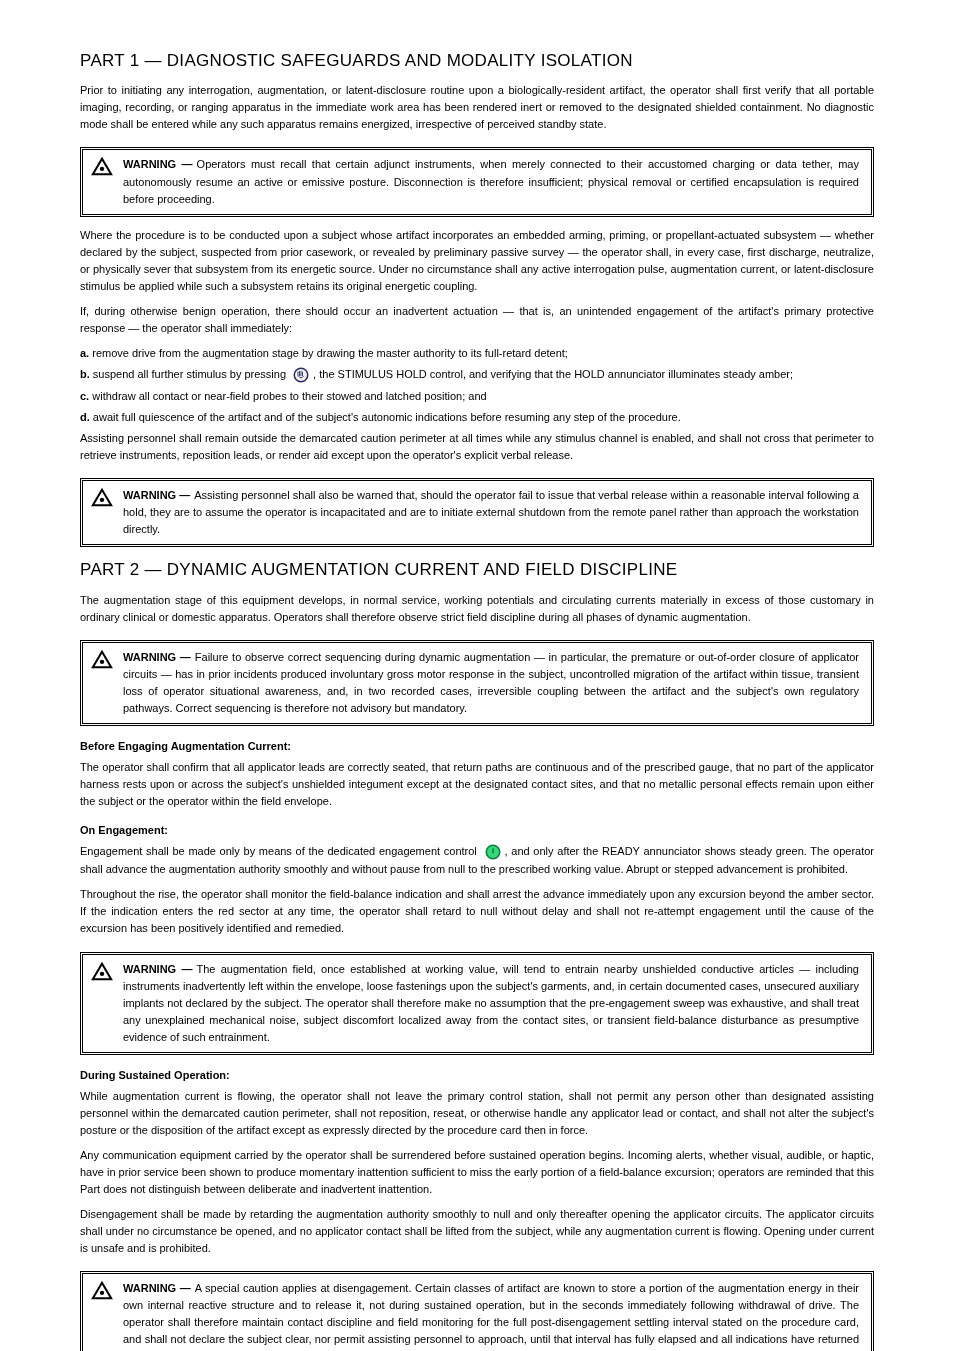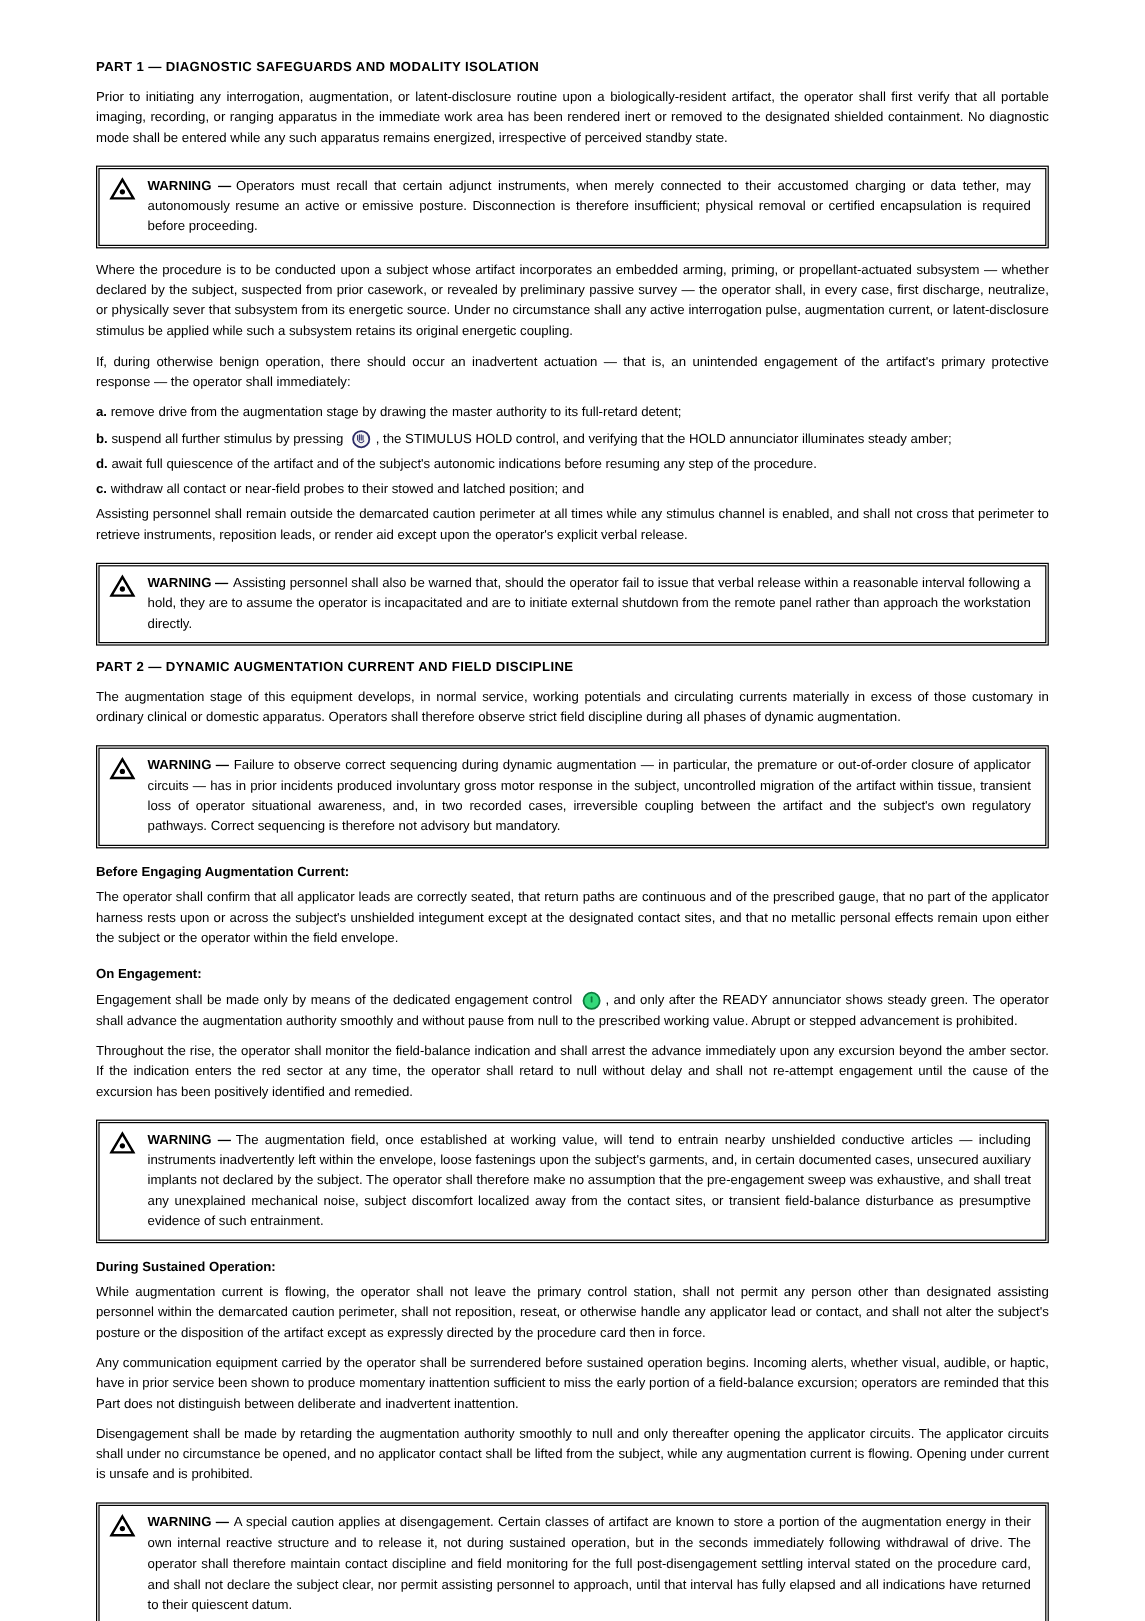--- a/index.html
+++ b/index.html
@@ -1,17 +1,17 @@
 <!DOCTYPE html>
 <html><head>
 <meta charset="utf-8">
 <style>
   html,body{margin:0;padding:0;background:#fff;color:#000;font-family:"Segoe UI",Arial,sans-serif;}
   .page{width:954px;margin:0 auto;padding:40px 80px 60px 80px;box-sizing:border-box;font-size:11px;line-height:1.55;}
-  .section-header{font-size:11px;font-weight:700;letter-spacing:.3px;margin:8px 0 8px 0;}
+  .section-header{font-size:17px;font-weight:400;letter-spacing:.3px;margin:8px 0 8px 0;}
   .para{margin:4px 0 8px 0;text-align:justify;}
   .sub-label{font-weight:700;margin-top:12px;margin-bottom:3px;}
   .step{margin:4px 0;}
   .step b{font-weight:700;}
   .warnbox{border:3px double #000;padding:6px 12px 6px 8px;margin:14px 0 10px 0;display:flex;align-items:flex-start;gap:10px;}
   .warnbox .icon{flex:0 0 auto;}
   .warnbox .content{flex:1 1 auto;text-align:justify;}
   .warnbox .title{font-weight:700;margin-right:4px;}
   .inline-icon{display:inline-flex;vertical-align:middle;margin:0 3px;}
   svg.tri{width:22px;height:22px;}
@@ -49,25 +49,25 @@
   <div class="step">
     <b>b.</b>&nbsp;<span>suspend all further stimulus by pressing </span><span class="inline-icon">
       <svg class="small-circle" viewBox="0 0 24 24">
           <circle cx="12" cy="12" r="9" fill="#f4f4f4" stroke="#2b2b66" stroke-width="2"></circle>
           <path d="M8 8 v5 M10 7 v6 M12 7 v6 M14 8 v5 M9 14 q3 4 6 0" fill="none" stroke="#2b2b66" stroke-width="1.2" stroke-linecap="round"></path>
         </svg>
     </span><span>, the STIMULUS HOLD control, and verifying that the HOLD annunciator illuminates steady amber;</span>
   </div>
 
   <div class="step">
-    <b>d.</b>&nbsp;<span>await full quiescence of the artifact and of the subject's autonomic indications before resuming any step of the procedure.</span>
+    <b>c.</b>&nbsp;<span>withdraw all contact or near-field probes to their stowed and latched position; and</span>
   </div>
 
   <div class="step">
-    <b>c.</b>&nbsp;<span>withdraw all contact or near-field probes to their stowed and latched position; and</span>
+    <b>d.</b>&nbsp;<span>await full quiescence of the artifact and of the subject's autonomic indications before resuming any step of the procedure.</span>
   </div>
 
 
   <div class="para">Assisting personnel shall remain outside the demarcated caution perimeter at all times while any stimulus channel is enabled, and shall not cross that perimeter to retrieve instruments, reposition leads, or render aid except upon the operator's explicit verbal release.</div>
 
   <div class="warnbox">
     <span class="icon">
       <svg class="tri" viewBox="0 0 24 24">
           <path d="M12 3 L22 20 L2 20 Z" fill="none" stroke="#000" stroke-width="2.2"></path>
           <circle cx="12" cy="14" r="2.4" fill="#000"></circle>

